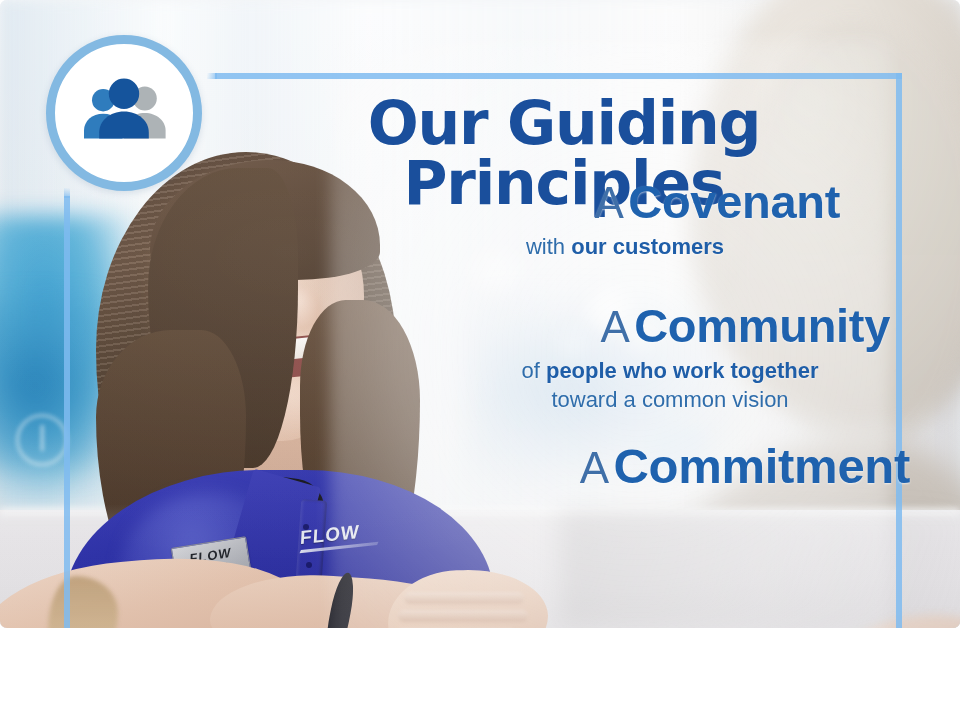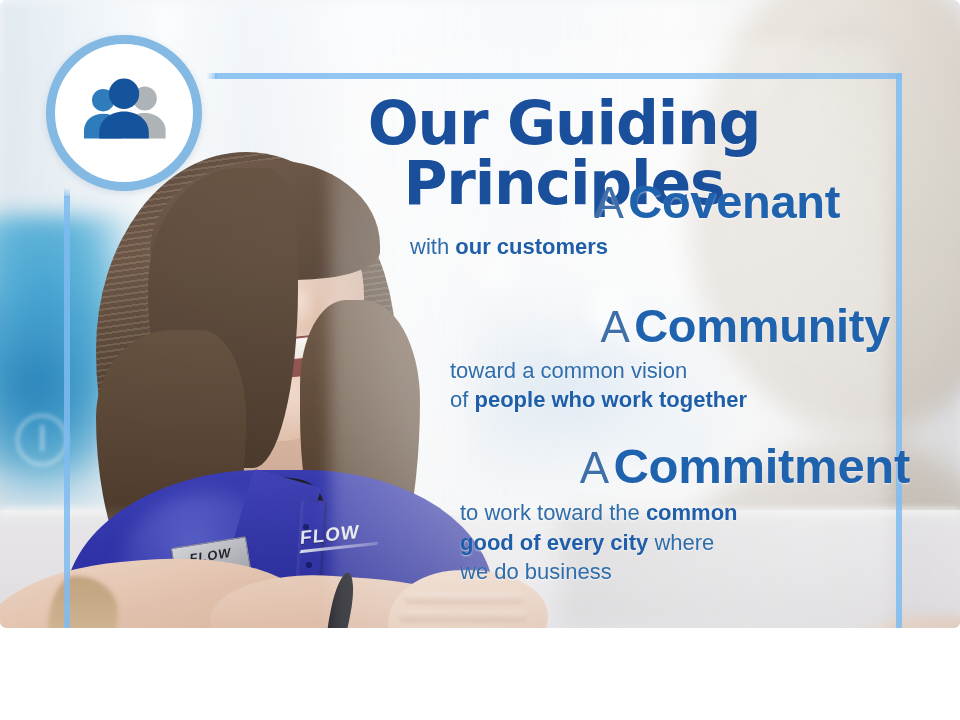--- a/index.html
+++ b/index.html
@@ -383,20 +383,21 @@
   }
   .pr-art{
     font-family:"Liberation Sans",sans-serif;
     font-weight:normal;font-size:44px;color:#3f6fa8;
   }
   .pr-word{
     font-family:"Liberation Sans",sans-serif;
     font-weight:bold;font-size:47px;color:#1f62ae;letter-spacing:-.3px;
   }
   .pr-sub{
+    text-align:center;
     font-family:"Liberation Sans",sans-serif;
     font-size:22px;line-height:1.32;color:#2f6dab;
     margin-top:6px;
     text-shadow:0 1px 2px rgba(255,255,255,.6);
   }
   .pr-sub b{font-weight:bold;color:#1f5ea8;}
 
   
   .pr-covenant{position:absolute;left:110px;top:0;width:430px;}
   .pr-community{position:absolute;left:150px;top:124px;width:440px;}
@@ -522,37 +523,28 @@
         </div>
       </div>
     </div>
 
     <div class="pr pr-community">
       <div class="pr-title">
         <span class="pr-art">A</span>
         <span class="pr-word">Community</span>
       </div>
       <div class="pr-sub">
-        <div>toward a common vision</div>
         <div>
           <span>of </span><b>people who work together</b>
         </div>
+        <div>toward a common vision</div>
       </div>
     </div>
 
     <div class="pr pr-commitment">
       <div class="pr-title">
         <span class="pr-art">A</span>
         <span class="pr-word">Commitment</span>
       </div>
-      <div class="pr-sub">
-        <div>
-          <span>to work toward the </span><b>common</b>
-        </div>
-        <div>
-          <b>good of every city</b><span> where</span>
-        </div>
-        <div>we do business</div>
-      </div>
     </div>
 
   </div>
 </div>
 
 </body></html>

